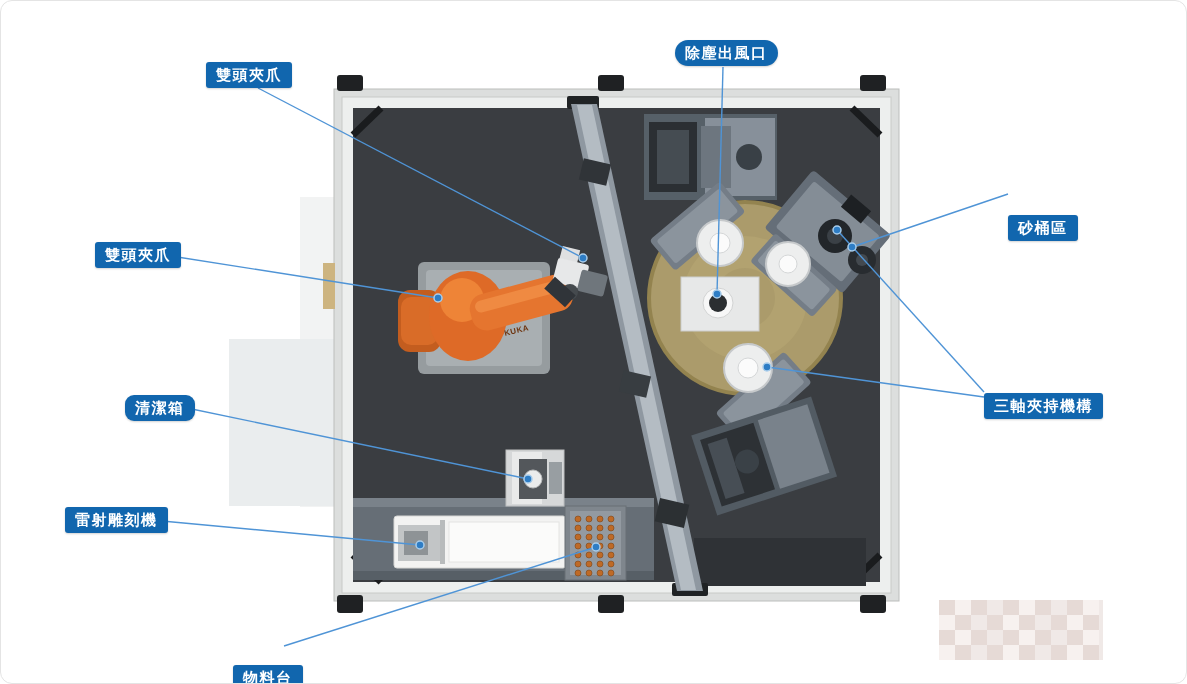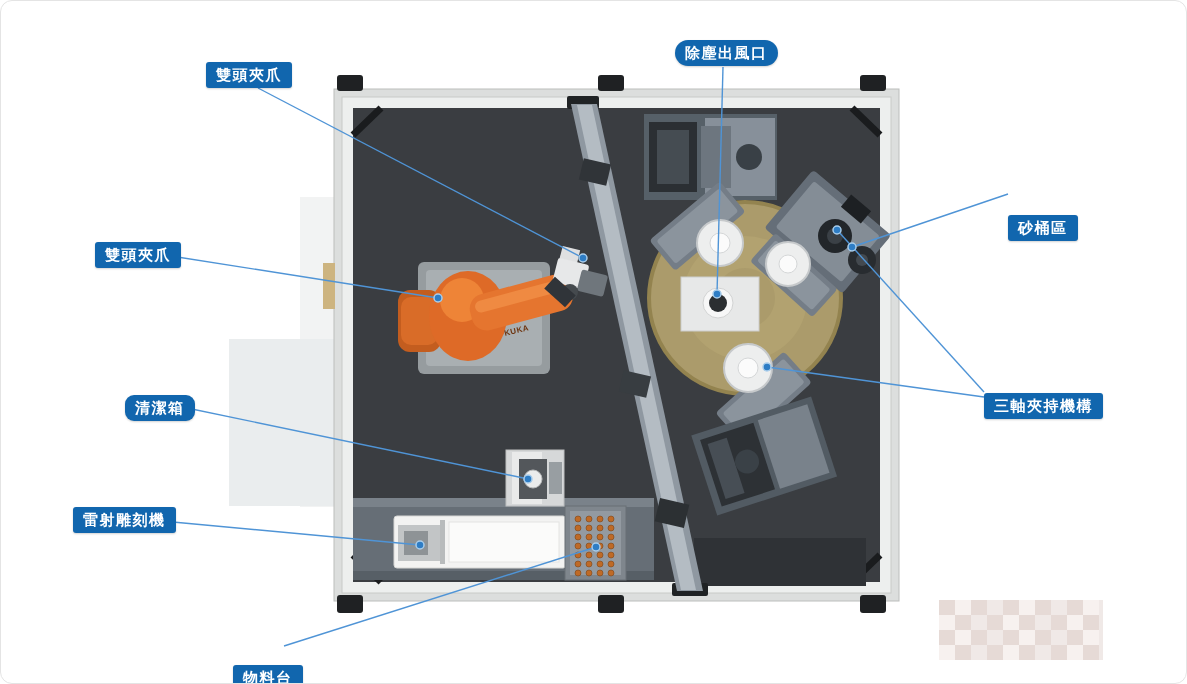--- a/index.html
+++ b/index.html
@@ -300,20 +300,20 @@
   </div>
   <div class="label-badge" style="left:94px; top:241px;">
     <span>雙頭夾爪</span>
   </div>
   <div class="label-badge" style="left:983px; top:380px;margin-top:12px;">
     <span>三軸夾持機構</span>
   </div>
   <div class="label-badge" style="left:124px; top:394px;border-radius:9px;">
     <span>清潔箱</span>
   </div>
-  <div class="label-badge" style="left:72px; top:506px;">
+  <div class="label-badge" style="left:64px; top:506px;">
     <span>雷射雕刻機</span>
   </div>
   <div class="label-badge" style="left:232px; top:664px;">
     <span>物料台</span>
   </div>
 
 </div>
 
 </body></html>

